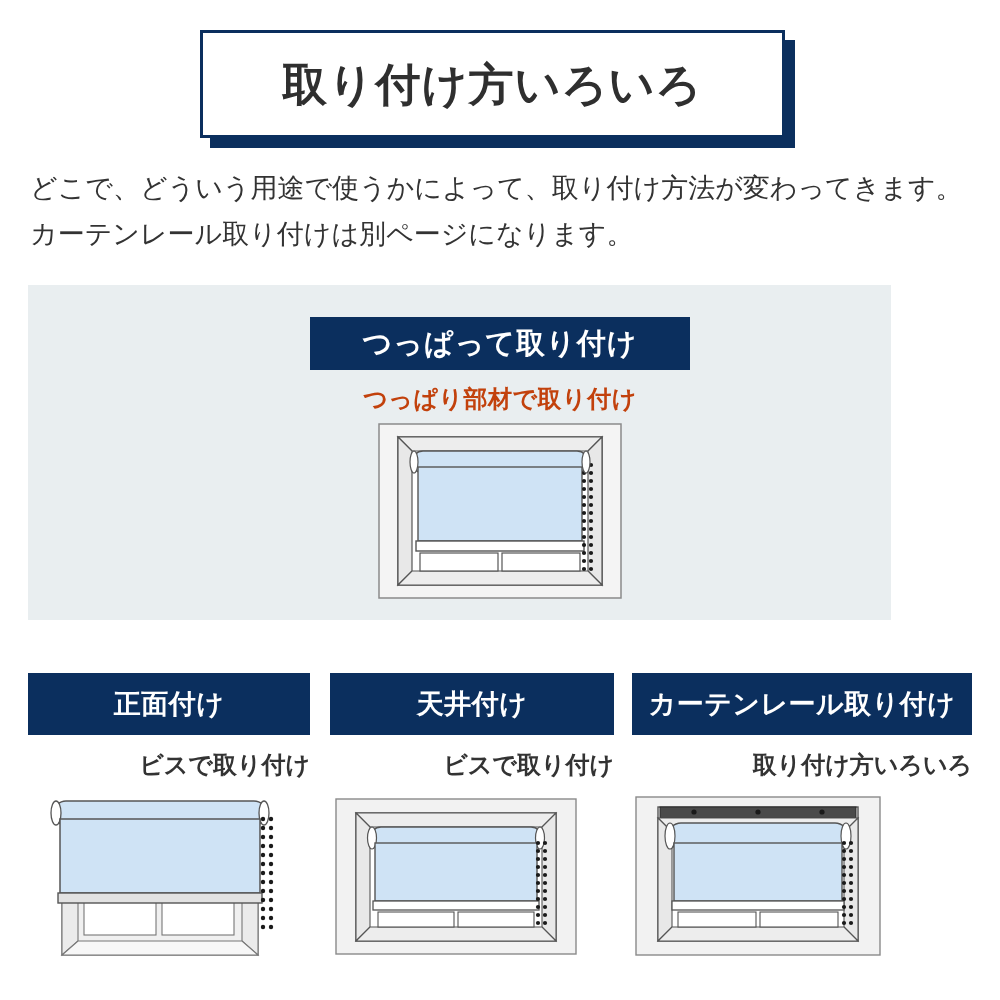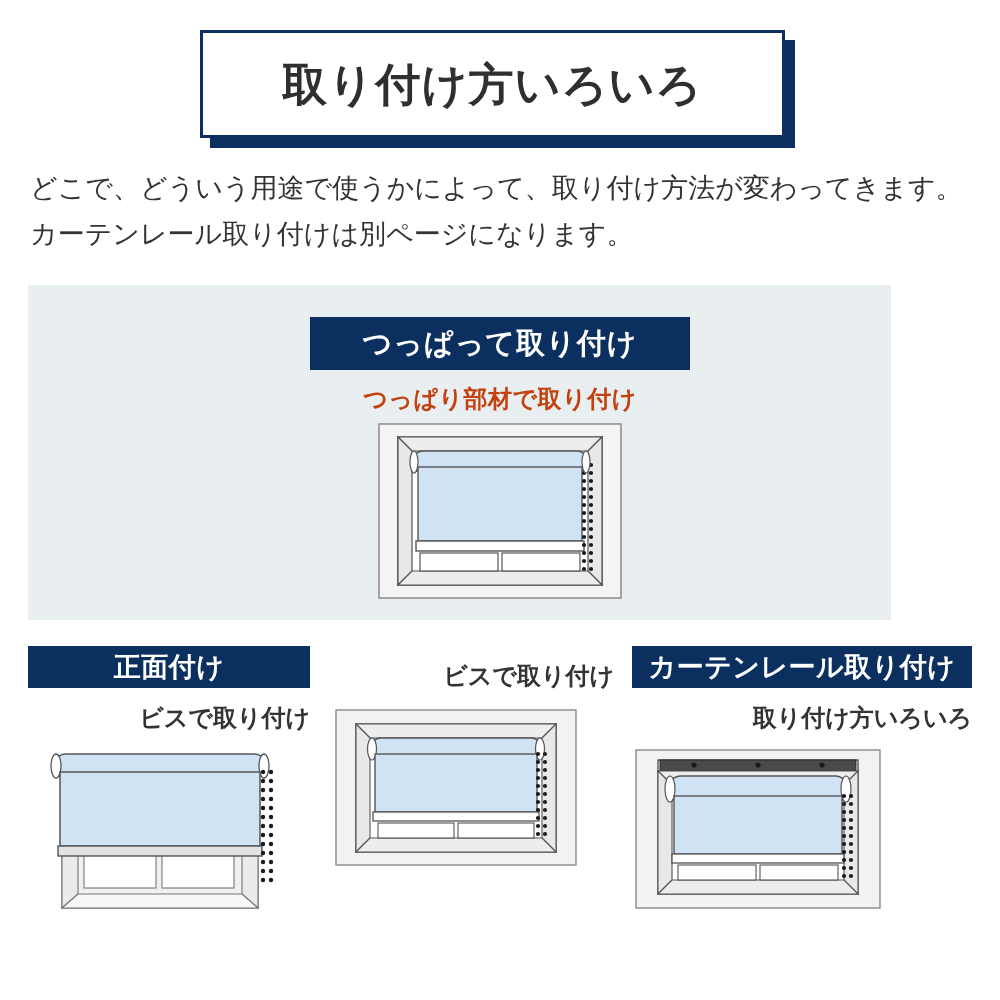--- a/index.html
+++ b/index.html
@@ -129,25 +129,26 @@
   }
   .col {
     position: absolute;
     top: 0;
   }
   .col-0 { left: 0px;   width: 282px; }
   .col-1 { left: 302px; width: 284px; }
   .col-2 { left: 604px; width: 340px; }
 
   .col-header {
-    height: 42px;
+    height: 62px;
     background: #0b2f5e;
     display: flex;
     align-items: center;
     justify-content: center;
+    margin-top: 27px;
   }
   .col-header-text {
     color: #ffffff;
     font-size: 27px;
     font-weight: bold;
     letter-spacing: 0.5px;
     line-height: 1;
     white-space: nowrap;
   }
   .col-sub {
@@ -310,20 +311,23 @@
               <circle cx="243" cy="107" r="2.2"></circle>
             <circle cx="243" cy="116" r="2.2"></circle>
               <circle cx="243" cy="125" r="2.2"></circle>
             <circle cx="243" cy="134" r="2.2"></circle>
           </g>
         </svg>
       </div>
     </div>
 
     <div class="col col-1">
+      <div class="col-header">
+        <span class="col-header-text">天井付け</span>
+      </div>
       <div class="col-sub">ビスで取り付け</div>
       <div class="col-fig">
         <svg width="252" height="165" viewBox="0 0 252 165">
           <rect x="6" y="6" width="240" height="155" fill="#f2f2f2" stroke="#8a8a8a" stroke-width="1.4"></rect>
           <rect x="26" y="20" width="200" height="128" fill="#ffffff" stroke="#555555" stroke-width="1.4"></rect>
           <polygon points="26,20 226,20 212,34 40,34" fill="#ededed" stroke="#555555" stroke-width="1.1"></polygon>
           <polygon points="26,20 40,34 40,134 26,148" fill="#e8e8e8" stroke="#555555" stroke-width="1.1"></polygon>
           <polygon points="226,20 226,148 212,134 212,34" fill="#e8e8e8" stroke="#555555" stroke-width="1.1"></polygon>
           <polygon points="26,148 40,134 212,134 226,148" fill="#ededed" stroke="#555555" stroke-width="1.1"></polygon>
 

